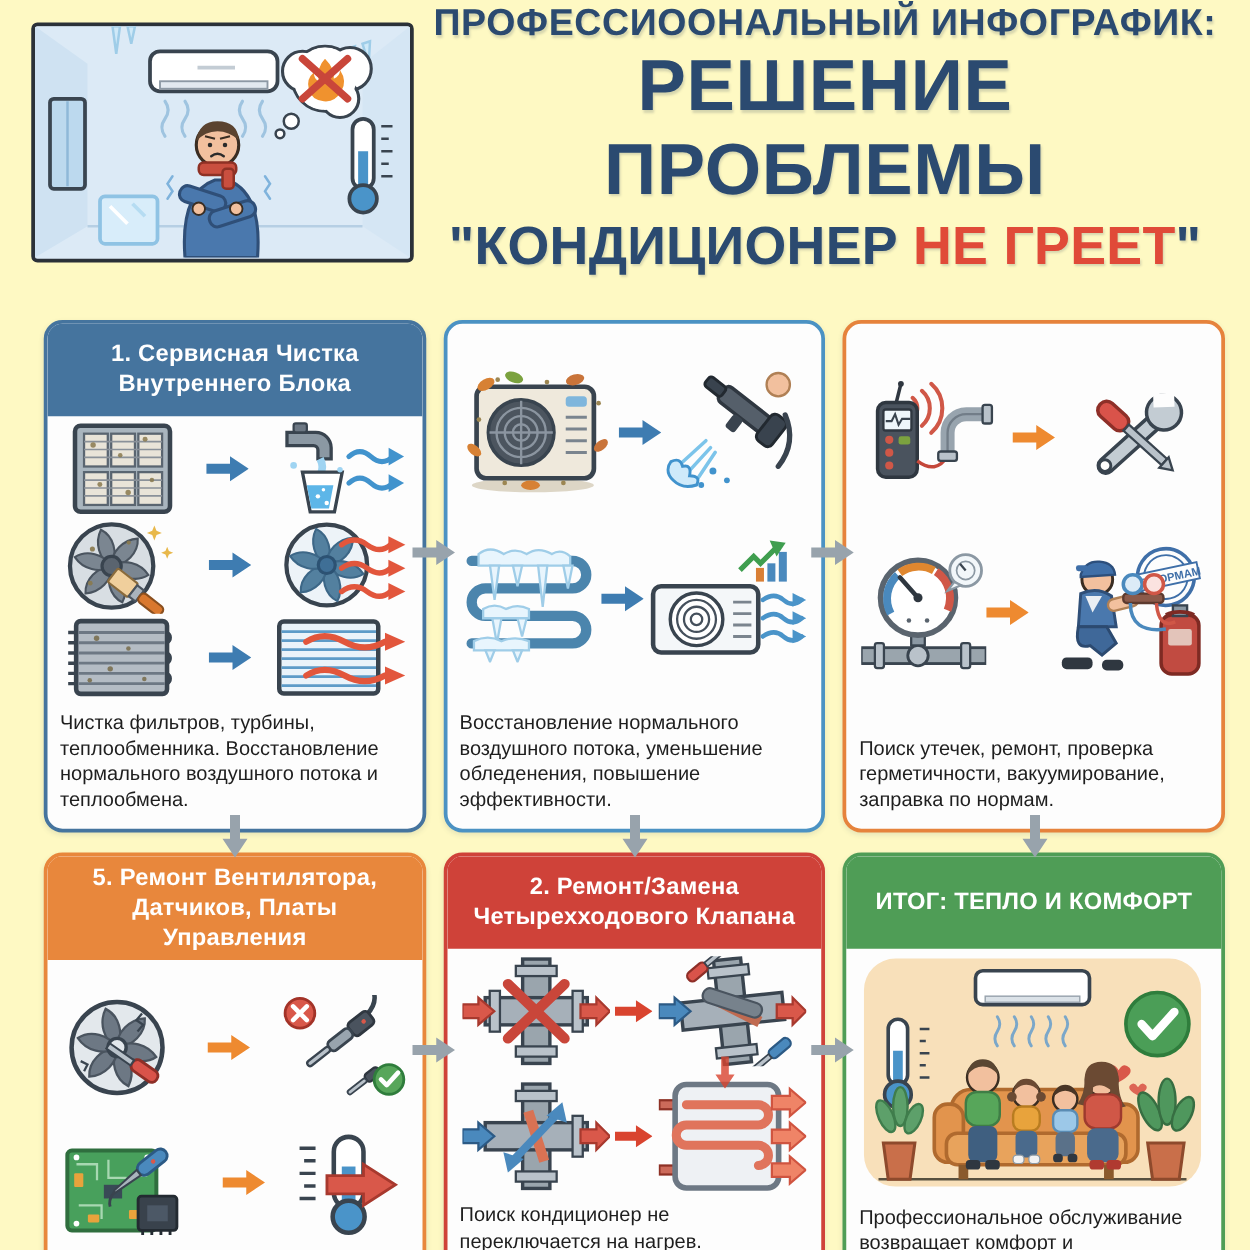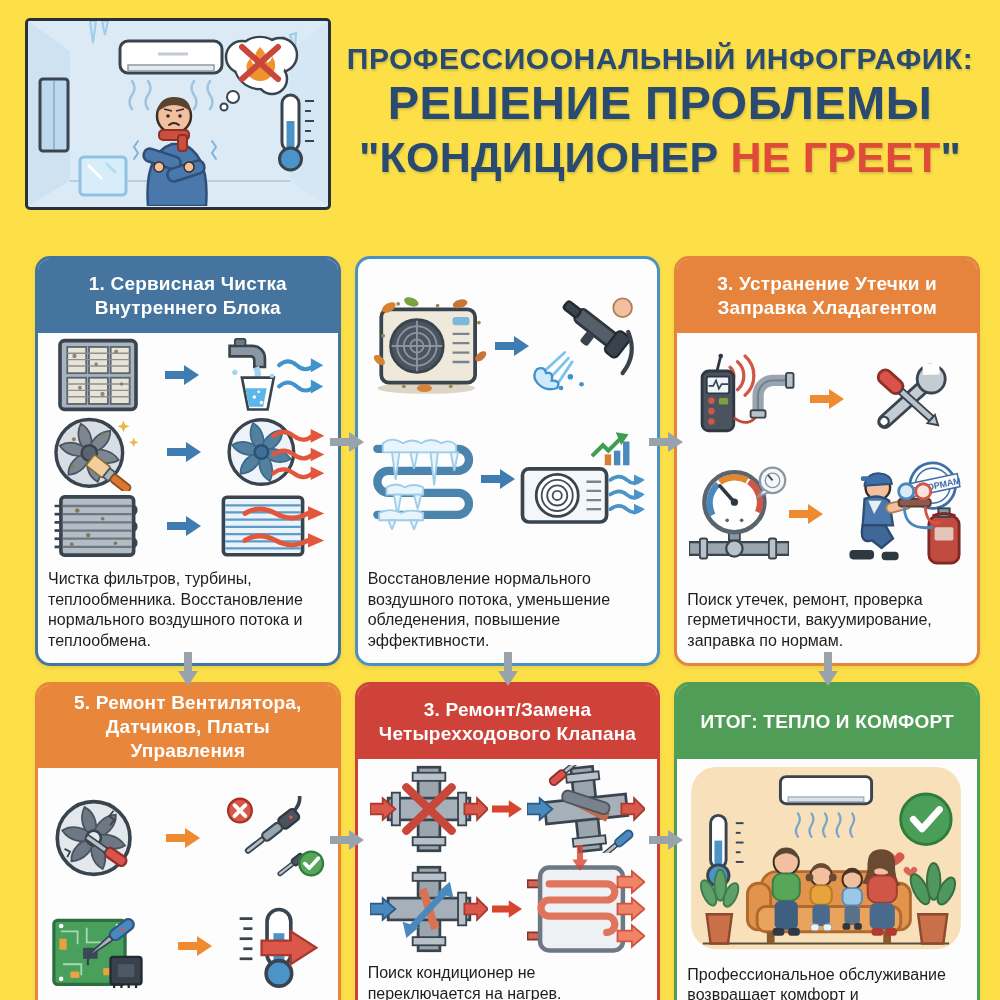--- a/index.html
+++ b/index.html
@@ -1,24 +1,24 @@
 <!DOCTYPE html>
 <html><head>
 <meta charset="utf-8">
 <style>
   html,body{margin:0;padding:0;}
   body{font-family:"Liberation Sans","DejaVu Sans",sans-serif;}
-  #page{position:relative;width:1000px;height:1000px;background:#fde047;overflow:hidden;}
+  #page{position:relative;width:1000px;height:1000px;background:#fef9c3;overflow:hidden;}
 
   
   .top{position:absolute;left:25px;top:18px;width:950px;height:188px;display:flex;gap:14px;}
   .hero-frame{width:300px;height:186px;border:3px solid #2b3138;border-radius:5px;overflow:hidden;background:#dceaf6;flex:0 0 auto;}
   .title-block{flex:1;display:flex;flex-direction:column;align-items:center;justify-content:center;text-align:center;line-height:1.14;}
   .t1{font-size:30px;font-weight:700;color:#2b4a70;letter-spacing:.5px;text-shadow:1px 2px 2px rgba(30,50,80,.18);}
-  .t2{font-size:47px;font-weight:700;color:#2b4a70;letter-spacing:.5px;margin-top:0;text-shadow:1px 2px 2px rgba(30,50,80,.18);}
+  .t2{font-size:58px;font-weight:700;color:#2b4a70;letter-spacing:.5px;margin-top:0;text-shadow:1px 2px 2px rgba(30,50,80,.18);}
   .t3{font-size:43px;font-weight:700;color:#2b4a70;letter-spacing:.2px;margin-top:4px;text-shadow:1px 2px 2px rgba(30,50,80,.18);}
   .t3 .accent{color:#e04a38;}
 
   
   .grid{position:absolute;left:35px;top:222px;width:945px;height:763px;display:grid;
         grid-template-columns:1fr 1fr 1fr;grid-template-rows:410px 337px;column-gap:14px;row-gap:16px;margin-top:34px;}
   .panel{position:relative;border:3px solid var(--c);border-radius:15px;background:#fdfdfd;
          display:flex;flex-direction:column;overflow:hidden;box-shadow:0 2px 4px rgba(60,80,100,.12);}
   .panel-header{background:var(--c);color:#fff;font-weight:700;text-align:center;font-size:19px;line-height:1.25;
                 min-height:62px;display:flex;align-items:center;justify-content:center;padding:6px 8px;letter-spacing:.2px;}
@@ -437,21 +437,20 @@
             <polygon points="128,50 140,56 128,62" fill="#4a94c9"></polygon>
             <polygon points="128,66 140,72 128,78" fill="#4a94c9"></polygon>
             <polygon points="128,82 140,88 128,94" fill="#4a94c9"></polygon>
           </svg>
         </div>
       </div>
       <div class="panel-caption">Восстановление нормального воздушного потока, уменьшение обледенения, повышение эффективности.</div>
     </div>
 
     <div class="panel" style="--c: #e6833c;">
-      <div class="panel-header">3. Устранение Утечки и Заправка Хладагентом</div>
       <div class="panel-body">
         <div class="icon-row">
           <svg viewBox="0 0 120 100" width="112" height="96">
             <line x1="30" y1="20" x2="34" y2="4" stroke="#2f3740" stroke-width="3"></line>
               <circle cx="34" cy="4" r="2.5" fill="#2f3740"></circle>
             <g fill="none" stroke="#d05747" stroke-width="3.5" stroke-linecap="round">
               <path d="M44,16 a12,12 0 0 1 0,18"></path>
                 <path d="M52,10 a20,20 0 0 1 0,30"></path>
                 <path d="M60,4 a28,28 0 0 1 0,42"></path>
             </g>
@@ -648,21 +647,21 @@
             <rect x="40" y="6" width="26" height="62" rx="13" fill="#ffffff" stroke="#39444f" stroke-width="4"></rect>
             <rect x="47" y="32" width="12" height="34" fill="#4a94c9"></rect>
             <circle cx="53" cy="76" r="14" fill="#4a94c9" stroke="#39444f" stroke-width="4"></circle>
             <polygon points="34,40 66,40 66,30 94,48 66,66 66,56 34,56" fill="#d9584a" stroke="#a8392e" stroke-width="2.5"></polygon>
           </svg>
         </div>
       </div>
     </div>
 
     <div class="panel" style="--c: #cf4239;">
-      <div class="panel-header">3. Ремонт/Замена Четырехходового Клапана</div>
+      <div class="panel-header">2. Ремонт/Замена Четырехходового Клапана</div>
       <div class="panel-body">
         <div class="icon-row">
           <svg viewBox="0 0 130 96" width="118" height="88">
             <rect x="53" y="2" width="24" height="92" fill="#9aa5ad" stroke="#39444f" stroke-width="3"></rect>
             <rect x="47" y="8" width="36" height="9" fill="#b9c2ca" stroke="#39444f" stroke-width="2"></rect>
             <rect x="47" y="79" width="36" height="9" fill="#b9c2ca" stroke="#39444f" stroke-width="2"></rect>
             <rect x="20" y="36" width="90" height="24" fill="#a6b0b9" stroke="#39444f" stroke-width="3"></rect>
             <rect x="24" y="30" width="9" height="36" fill="#b9c2ca" stroke="#39444f" stroke-width="2"></rect>
             <rect x="97" y="30" width="9" height="36" fill="#b9c2ca" stroke="#39444f" stroke-width="2"></rect>
             <g stroke="#c9463a" stroke-width="9" stroke-linecap="round">

